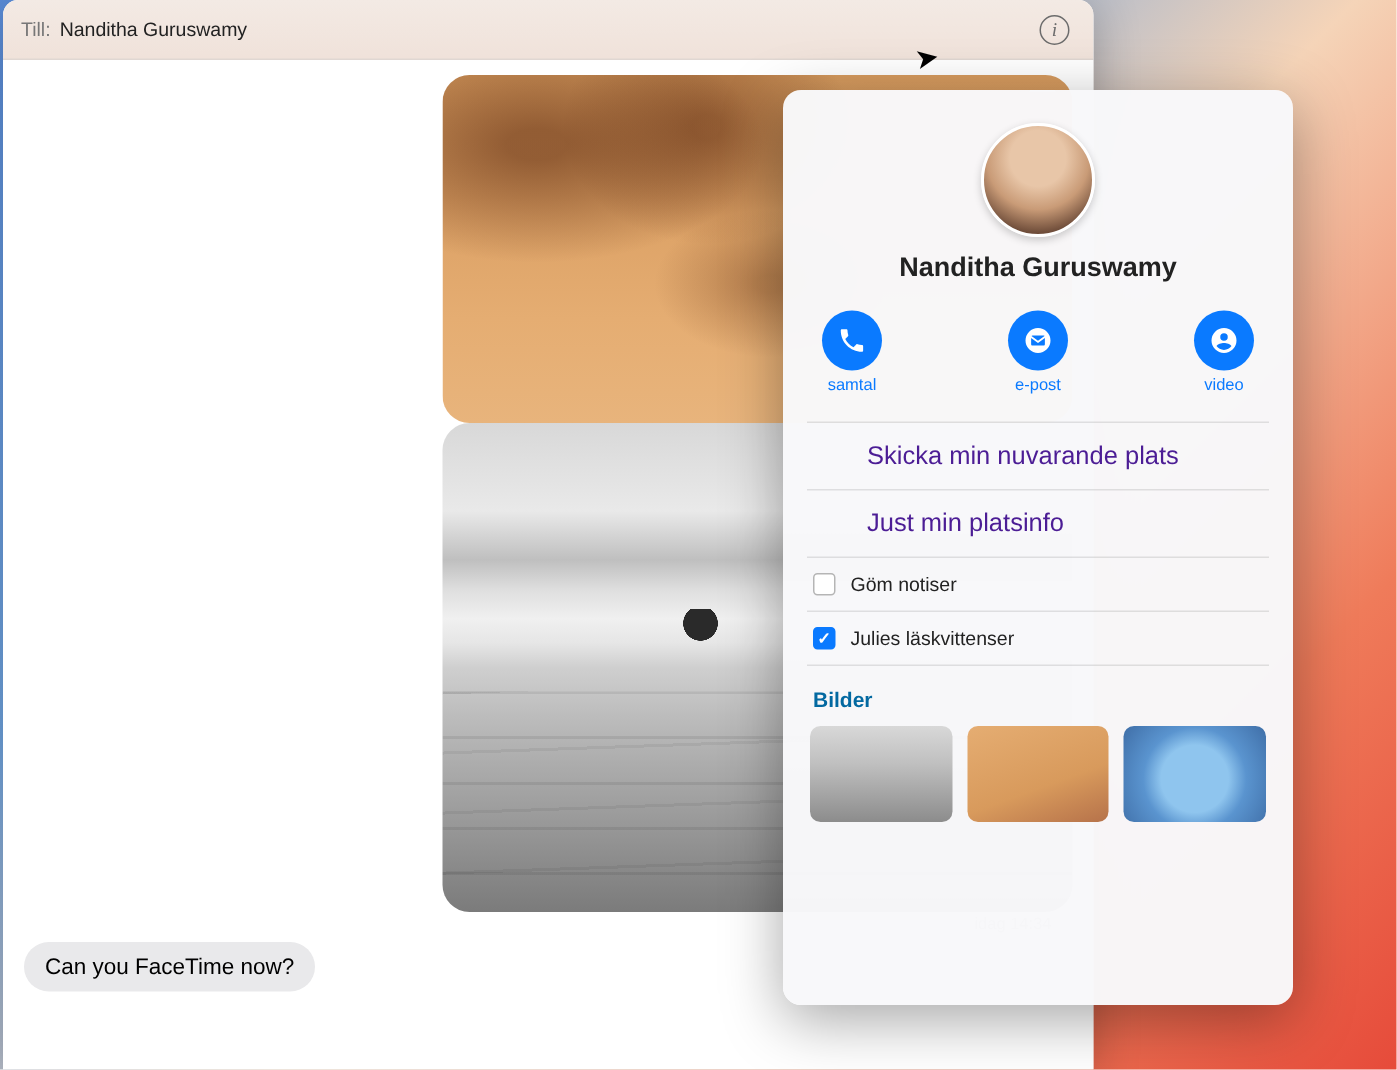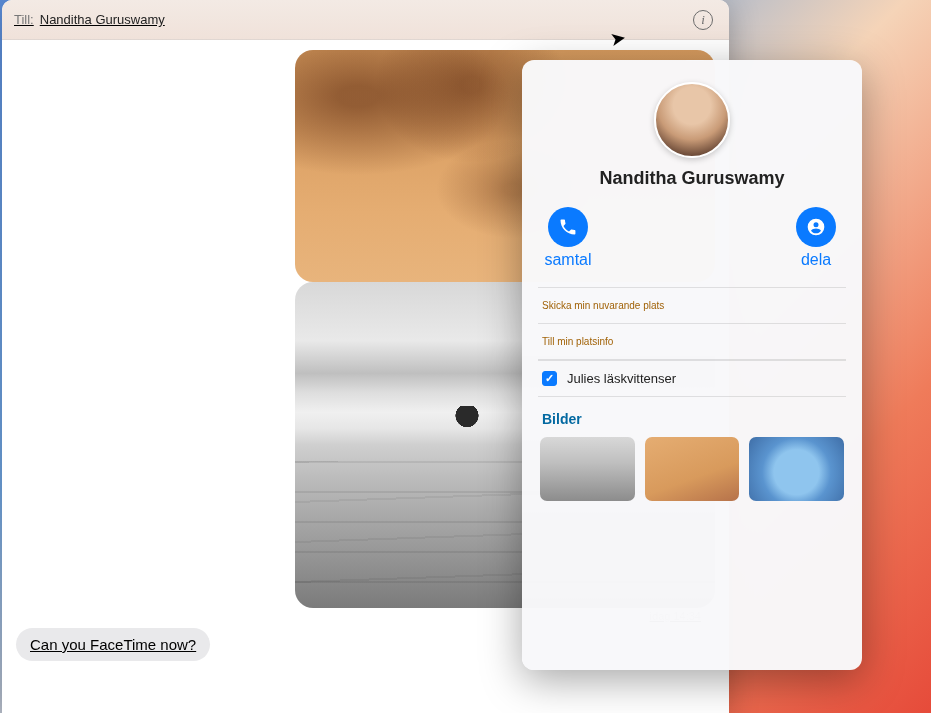--- a/index.html
+++ b/index.html
@@ -14,21 +14,20 @@
     .window {
       position: absolute;
       left: 2px;
       top: 0;
       width: 727px;
       height: 713px;
       background: #fff;
       border-radius: 10px 10px 0 0;
       overflow: hidden;
       box-shadow: 0 4px 30px rgba(0,0,0,0.25);
-      text-decoration: underline;
     }
     .toolbar {
       height: 40px;
       display: flex;
       align-items: center;
       padding: 0 12px;
       background: linear-gradient(180deg, #f3eae4 0%, #f0e2da 100%);
       border-bottom: 1px solid rgba(0,0,0,0.08);
       position: relative;
     }
@@ -123,23 +122,23 @@
       box-shadow: 0 2px 6px rgba(0,0,0,0.2);
     }
     .contact-name { text-align:center; font-size:18px; font-weight:700; color:#222; margin-bottom:18px; }
     .action-row { display:flex; justify-content:space-between; margin-bottom: 18px; }
     .action { width: 56px; display:flex; flex-direction:column; align-items:center; gap:4px; cursor:pointer; }
     .action-circle {
       width:40px; height:40px; border-radius:50%;
       background:#0a7aff; display:flex; align-items:center; justify-content:center;
     }
     .action-circle svg { width:20px; height:20px; fill:#fff; }
-    .action-label { font-size:16px; color:#0a7aff; }
+    .action-label { font-size:11px; color:#0a7aff; }
     .divider { height:1px; background: rgba(0,0,0,0.1); margin: 0 -2px; }
-    .link-row { padding: 12px 2px; font-size:10px; color:#a16207; cursor:pointer; }
+    .link-row { padding: 12px 2px; font-size:17px; color:#4c1d95; cursor:pointer;margin-left:36px; }
     .note { padding: 0 2px 12px; font-size:11px; color:#888; line-height:1.4; }
     .check-row { display:flex; align-items:center; gap:10px; padding:10px 2px; font-size:13px; color:#222; }
     .checkbox {
       width:15px; height:15px; border:1px solid #b5b5b5; border-radius:3px;
       display:inline-flex; align-items:center; justify-content:center;
       background:#fff;
     }
     .checkbox.checked { background:#0a7aff; border-color:#0a7aff; }
     .checkbox.checked::after { content:'✓'; color:#fff; font-size:11px; font-weight:bold; }
     .section-title { font-size:14px; font-weight:700; color:#0369a1; padding: 14px 2px 10px; }
@@ -190,33 +189,45 @@
       <div class="action-circle">
         <svg viewBox="0 0 24 24">
             <path d="M6.6 10.8c1.4 2.8 3.8 5.2 6.6 6.6l2.2-2.2c.3-.3.7-.4 1-.2 1.1.4 2.3.6 3.5.6.6 0 1 .4 1 1V20c0 .6-.4 1-1 1C10.6 21 3 13.4 3 4c0-.6.4-1 1-1h3.4c.6 0 1 .4 1 1 0 1.2.2 2.4.6 3.5.1.3 0 .7-.2 1l-2.2 2.3z"></path>
           </svg>
       </div>
       <span class="action-label">samtal</span>
     </div>
     <div class="action">
       <div class="action-circle">
         <svg viewBox="0 0 24 24">
+            <path d="M12 2a10 10 0 100 20 10 10 0 000-20zm5.2 6.3l-5.2 3.9-5.2-3.9A1 1 0 017.6 8h8.8c.4 0 .7.1.8.3zM6.5 9.9l5.5 4.1 5.5-4.1V15c0 .6-.4 1-1 1h-9c-.6 0-1-.4-1-1V9.9z"></path>
+          </svg>
+      </div>
+      <span class="action-label">e-post</span>
+    </div>
+    <div class="action">
+      <div class="action-circle">
+        <svg viewBox="0 0 24 24">
             <path d="M12 2a10 10 0 100 20 10 10 0 000-20zm0 4.2a3 3 0 110 6 3 3 0 010-6zm0 13.3c-2.5 0-4.7-1.2-6-3.1.8-1.6 3.9-2.5 6-2.5s5.2.9 6 2.5c-1.3 1.9-3.5 3.1-6 3.1z"></path>
           </svg>
       </div>
-      <span class="action-label">dela</span>
+      <span class="action-label">video</span>
     </div>
   </div>
 
   <div class="divider"></div>
   <div class="link-row">Skicka min nuvarande plats</div>
   <div class="divider"></div>
-  <div class="link-row">Till min platsinfo</div>
-  <div class="divider"></div>
-
+  <div class="link-row">Just min platsinfo</div>
+  <div class="divider"></div>
+
+  <div class="check-row">
+    <span class="checkbox"></span>
+    <span>Göm notiser</span>
+  </div>
   <div class="divider"></div>
   <div class="check-row">
     <span class="checkbox checked"></span>
     <span>Julies läskvittenser</span>
   </div>
   <div class="divider"></div>
 
   <div class="section-title">Bilder</div>
   <div class="thumbs">
     <div class="thumb thumb1"></div>

